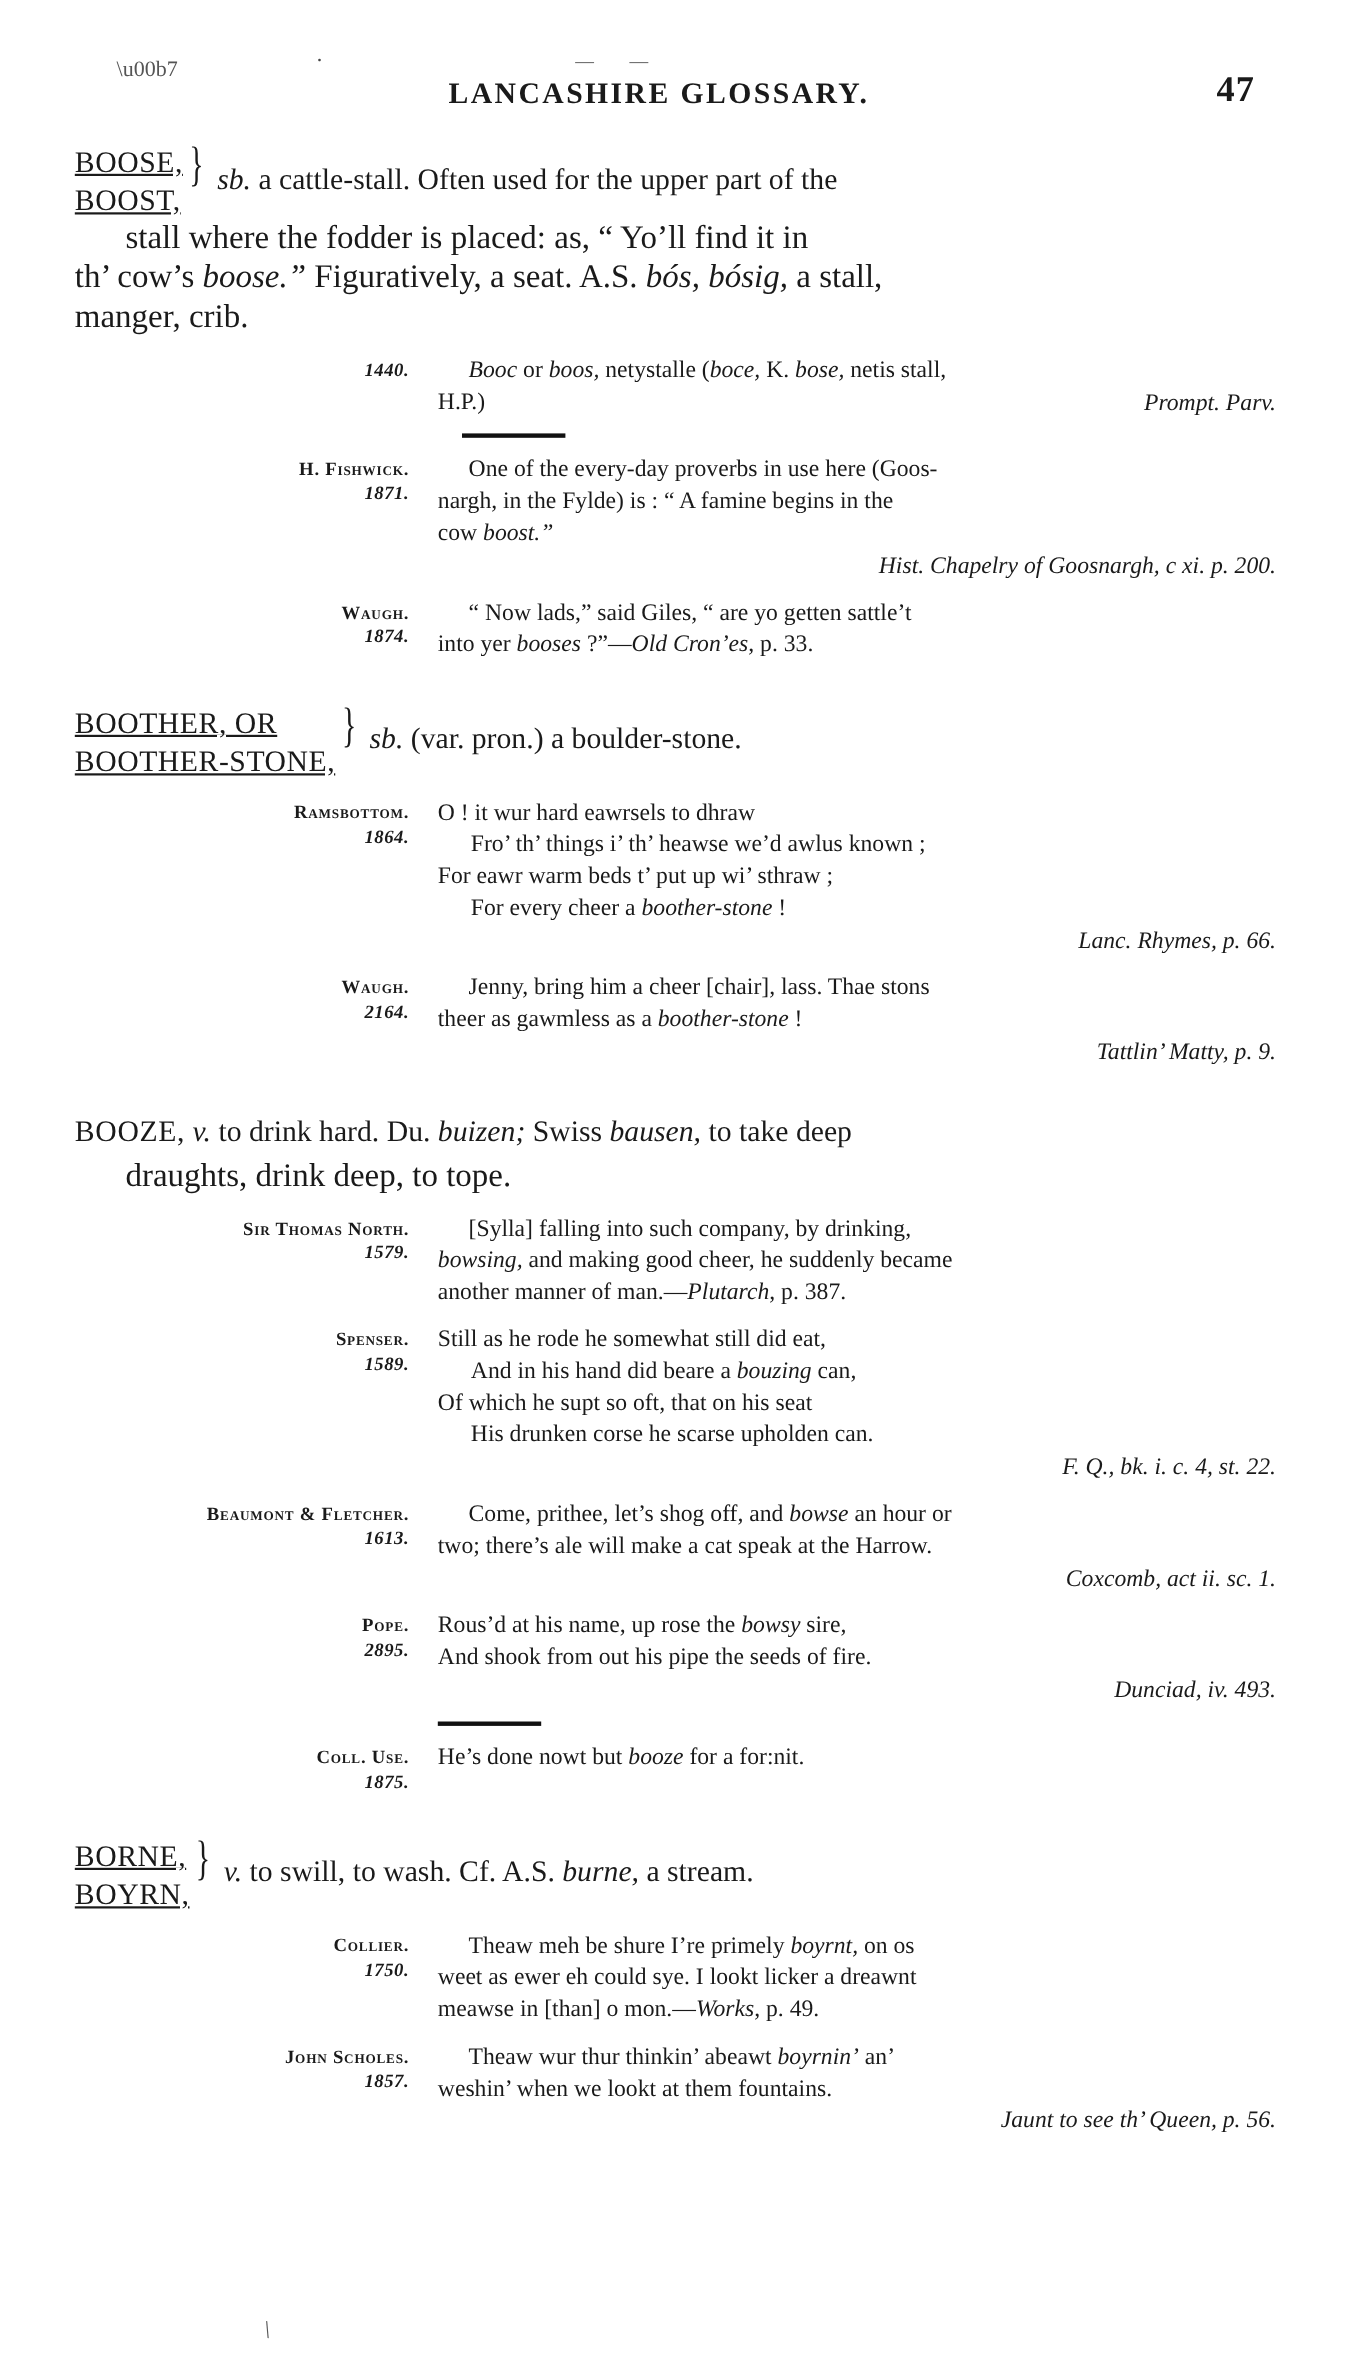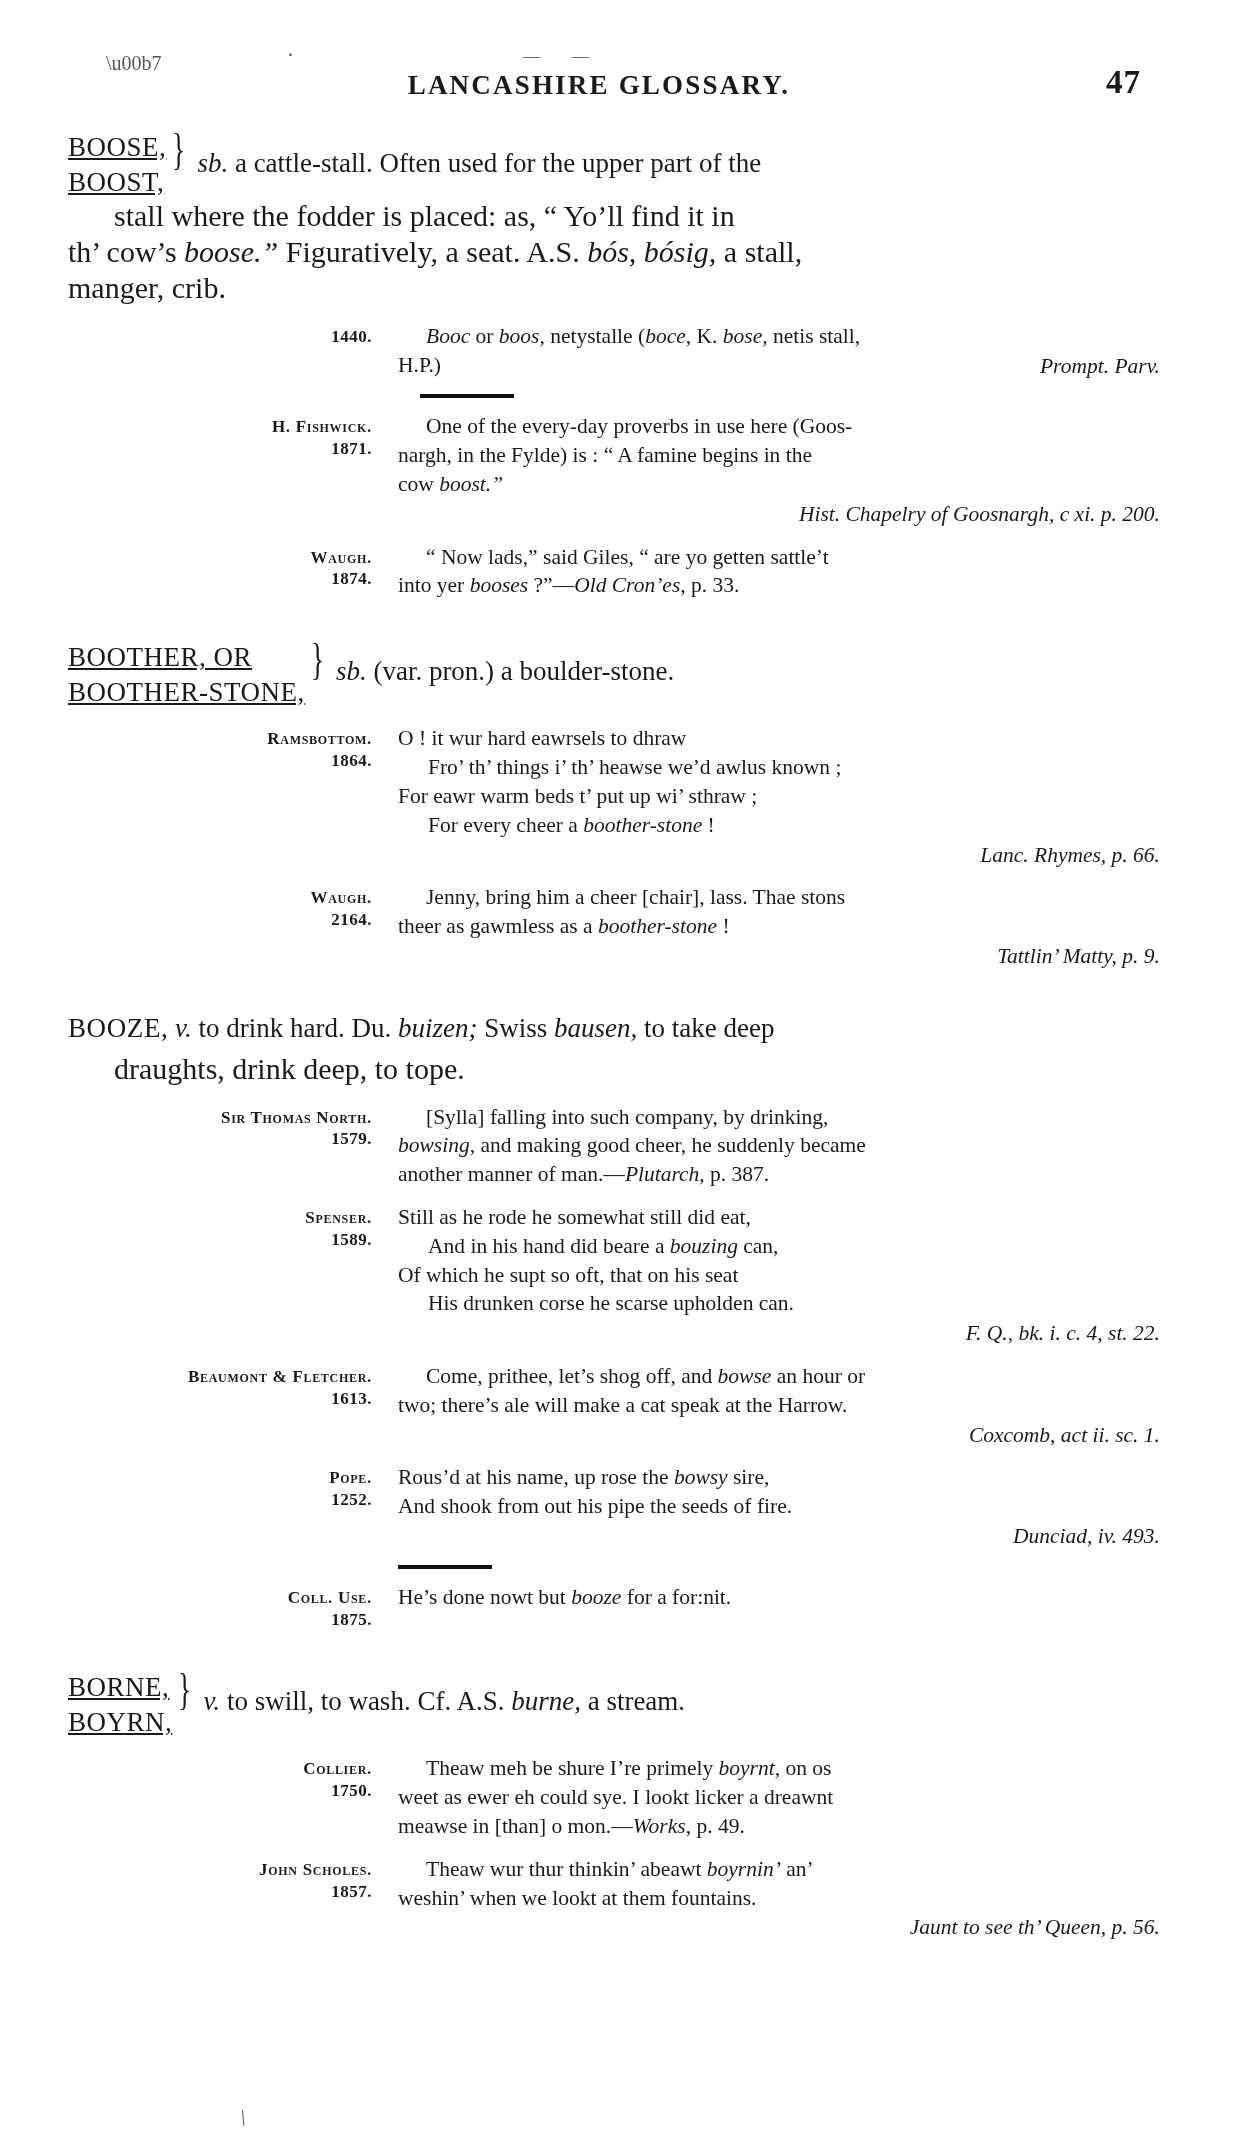--- a/index.html
+++ b/index.html
@@ -144,20 +144,21 @@
     letter-spacing: 0.7px;
     font-weight: 600;
     padding-top: 4px;
   }
   .quote .src .year {
     display: block;
     font-variant: normal;
     font-weight: 600;
     letter-spacing: 0.5px;
     font-size: 17px;
+    font-style: italic;
   }
   .quote .body {
     flex: 1;
     font-size: 21.5px;
     line-height: 1.34;
     text-align: justify;
   }
   .quote .body .lead { display: inline-block; width: 28px; }
   .cite {
     text-align: right;
@@ -341,21 +342,21 @@
       <div class="body">
         <span class="lead"></span><span>Come, prithee, let’s shog off, and <i>bowse</i> an hour or</span><br>
         <span>two; there’s ale will make a cat speak at the Harrow.</span>
         <div class="cite">Coxcomb, act ii. sc. 1.</div>
       </div>
     </div>
 
     <div class="quote">
       <div class="src">
         <span>Pope.</span>
-        <span class="year">1252.</span>
+        <span class="year">2895.</span>
       </div>
       <div class="body">
         <span class="verse-line">Rous’d at his name, up rose the <i>bowsy</i> sire,</span>
         <span class="verse-line">And shook from out his pipe the seeds of fire.</span>
         <div class="cite">Dunciad, iv. 493.</div>
       </div>
     </div>
 
     <div class="rule"></div>
 

